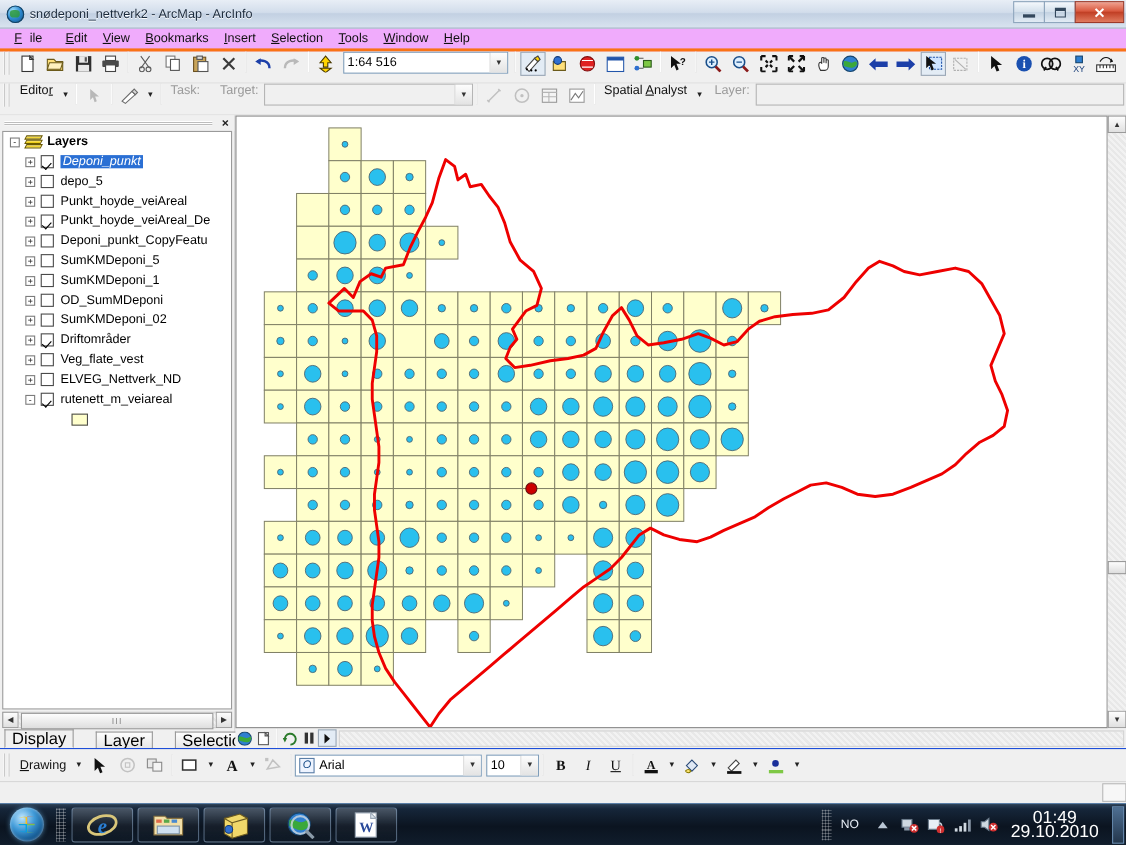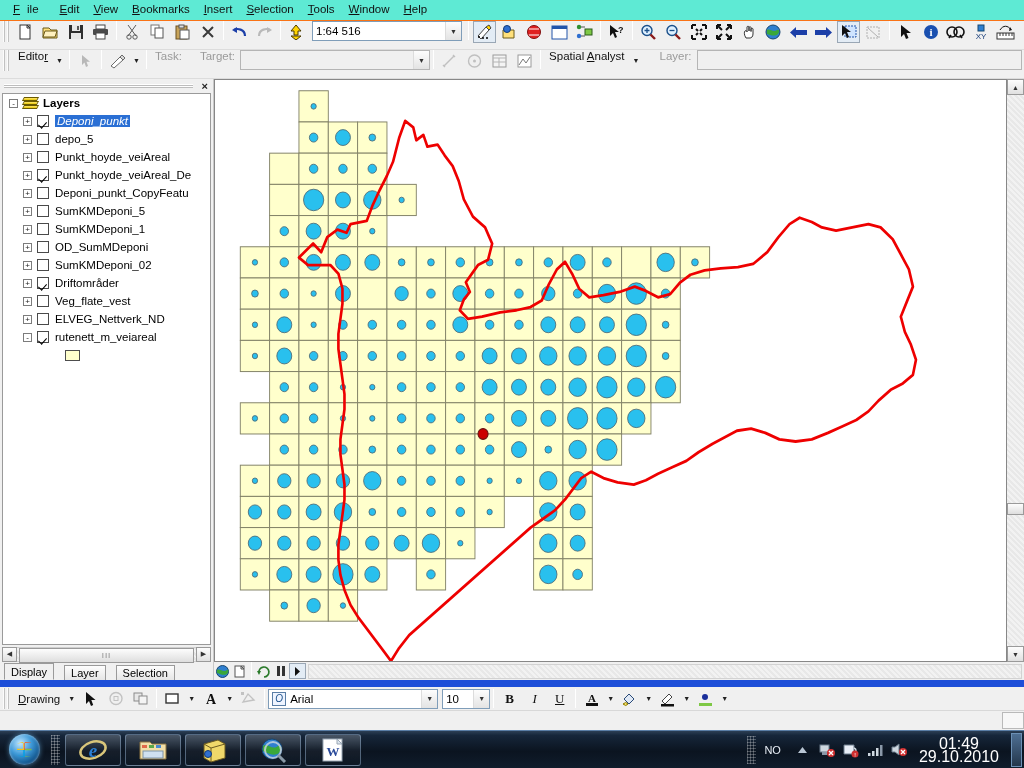--- a/index.html
+++ b/index.html
@@ -28,21 +28,21 @@
   #winbtns div { width:29px; height:20px; border:1px solid #8fa6bd; margin-left:-1px;
      background:linear-gradient(to bottom,#f4f8fc,#d3dfeb 50%,#c3d2e2 51%,#e2ebf4);
      display:flex; align-items:center; justify-content:center; color:#2a3a4c; font-size:11px; }
   #winbtns div.close { width:45px; border-color:#9c3a2a;
      background:linear-gradient(to bottom,#f0a291,#d9593f 45%,#c13f25 51%,#e07a5e);
      color:#fff; font-weight:bold; font-size:13px; }
   .glyph-min { display:block; width:11px; height:3px; background:#33475c; margin-top:6px; }
   .glyph-max { display:block; width:10px; height:9px; border:1px solid #33475c; border-top-width:3px; }
 
   
-  #menubar { height:21px; background:#5eead4; border-bottom:1px solid #f97316;
+  #menubar { height:21px; background:#f0abfc; border-bottom:3px solid #f97316;
      display:flex; align-items:flex-start; padding-left:6px; }
   #menubar span { padding:3px 7px; color:#111; font-size:11.5px; }
   #menubar span u { text-decoration:underline; }
 
   
   .toolbar { height:29px; background:#f0f0f0; display:flex; align-items:flex-start;
      border-bottom:1px solid #dcdcdc; padding-left:2px; }
   .grip { width:7px; height:21px; margin:0 3px 0 1px; flex:none;
      background:linear-gradient(to right,#fff 0 1px,#b5b5b5 1px 2px,transparent 2px);
      background-size:4px 100%; background-repeat:repeat-x; opacity:.8; }
@@ -94,43 +94,43 @@
   .sbbtn { width:15px; height:15px; border:1px solid #9a9a9a;
      background:linear-gradient(to bottom,#fdfdfd,#e0e0e0); display:flex; align-items:center;
      justify-content:center; font-size:7px; color:#333; flex:none; }
   .sbtrack { flex:1; height:15px; background:repeating-linear-gradient(45deg,#f2f2f2 0 2px,#e6e6e6 2px 4px);
      border-top:1px solid #cfcfcf; border-bottom:1px solid #cfcfcf; position:relative; }
   .sbthumb { position:absolute; top:0; height:15px; border:1px solid #9a9a9a;
      background:linear-gradient(to bottom,#fdfdfd,#dedede); display:flex; align-items:center;
      justify-content:center; font-size:8px; color:#888; letter-spacing:1px; }
   #toctabs { height:18px; display:flex; align-items:flex-end; padding-left:4px; background:#f0f0f0; }
   #toctabs .tab { height:15px; padding:0 6px; border:1px solid #9a9a9a; border-bottom:none;
-     background:linear-gradient(to bottom,#fdfdfd,#e6e6e6); font-size:11px; color:#000;
-     display:flex; align-items:center; margin-right:10px; }
+     background:linear-gradient(to bottom,#fdfdfd,#e6e6e6); font-size:15px; color:#000;
+     display:flex; align-items:center; margin-right:20px; }
   #toctabs .tab.active { height:17px; background:#f0f0f0; border-bottom:1px solid #f0f0f0;
      font-weight:normal; }
 
   
   #mapwrap { flex:1; display:flex; flex-direction:column; min-width:0; }
   #maprow { flex:1; display:flex; min-height:0; }
   #mapview { flex:1; background:#fff; border:1px solid #878787; position:relative; overflow:hidden; }
   #vscroll { width:17px; background:#f0f0f0; display:flex; flex-direction:column; align-items:center; }
   #vscroll .vtrack { flex:1; width:17px; background:repeating-linear-gradient(45deg,#f2f2f2 0 2px,#e8e8e8 2px 4px);
      position:relative; }
   #vscroll .vthumb { position:absolute; left:0; width:17px; height:12px; border:1px solid #9a9a9a;
      background:linear-gradient(to bottom,#fdfdfd,#dedede); }
   #mapbottom { height:18px; display:flex; align-items:center; background:#f0f0f0; }
   .mbtn { width:17px; height:16px; display:flex; align-items:center; justify-content:center; flex:none; }
   #mapbottom .hspace { flex:1; height:15px; margin:0 2px;
      background:repeating-linear-gradient(45deg,#f2f2f2 0 2px,#e8e8e8 2px 4px);
      border:1px solid #d2d2d2; }
 
   
   #drawbar { height:30px; background:#f0f0f0; display:flex; align-items:center;
-     border-top:7px solid #1d4ed8; padding-left:2px; }
+     border-top:1px solid #1d4ed8; padding-left:2px; }
   
   #statusbar { height:20px; background:#f0f0f0; display:flex; align-items:center;
      border-top:1px solid #d8d8d8; }
   #statusbar .pane { height:17px; border:1px solid #b9b9b9; background:#f7f7f7;
      display:flex; align-items:center; padding:0 4px; font-size:11px; color:#000; }
 
   
   #taskbar { position:absolute; left:0; bottom:0; width:1024px; height:38px;
      background:linear-gradient(to bottom,#2c3f55 0%, #16263a 12%, #0b1420 55%, #101d2c 100%);
      border-top:1px solid #5a7ea6; display:flex; align-items:center; }
@@ -159,20 +159,33 @@
   #tray .tico { width:20px; height:20px; margin:0 2px; display:flex; align-items:center; justify-content:center; }
   #tray .clock { color:#fff; font-size:16px; text-align:center; line-height:13px; margin:0 8px; }
   #tray .showdesk { width:11px; height:34px; margin-left:4px;
      background:linear-gradient(to bottom,#4e6f93,#24374c); border:1px solid #6c90b5; }
 </style>
 </head>
 <body>
 
 <div id="app">
 
+  <div id="titlebar">
+    <span class="tbicon"></span>
+    <span class="ttl">snødeponi_nettverk2 - ArcMap - ArcInfo</span>
+    <div id="winbtns">
+      <div>
+          <span class="glyph-min"></span>
+        </div>
+      <div>
+          <span class="glyph-max"></span>
+        </div>
+      <div class="close">✕</div>
+    </div>
+  </div>
 
   <div id="menubar">
     <span><u>F</u><span>ile</span></span>
     <span><u>E</u>dit</span>
     <span><u>V</u>iew</span>
     <span><u>B</u>ookmarks</span>
     <span><u>I</u>nsert</span>
     <span><u>S</u>election</span>
     <span><u>T</u>ools</span>
     <span><u>W</u>indow</span>
@@ -445,21 +458,21 @@
       </div>
     <div class="tbtn">
       <svg width="16" height="14">
           <rect x="1" y="1" width="13" height="12" fill="#fff" stroke="#9a9a9a"></rect>
           <path d="M2 11 L6 5 L9 9 L13 3" stroke="#777" fill="none"></path>
         </svg>
       </div>
     <div class="sep"></div>
     <span class="lbl">Spatial <u>A</u>nalyst</span>
     <span class="dd">▼</span>
-    <span class="lbl dim" style="margin-left:12px;">Layer:</span>
+    <span class="lbl dim" style="margin-left:2px;">Layer:</span>
     <div class="combo disabled" style="flex:1; min-width:40px; margin-right:2px;">
       <span></span>
     </div>
   </div>
 
   <div id="body">
 
     <div id="toc">
       <div id="toc-head">
         <div class="dots"></div>

